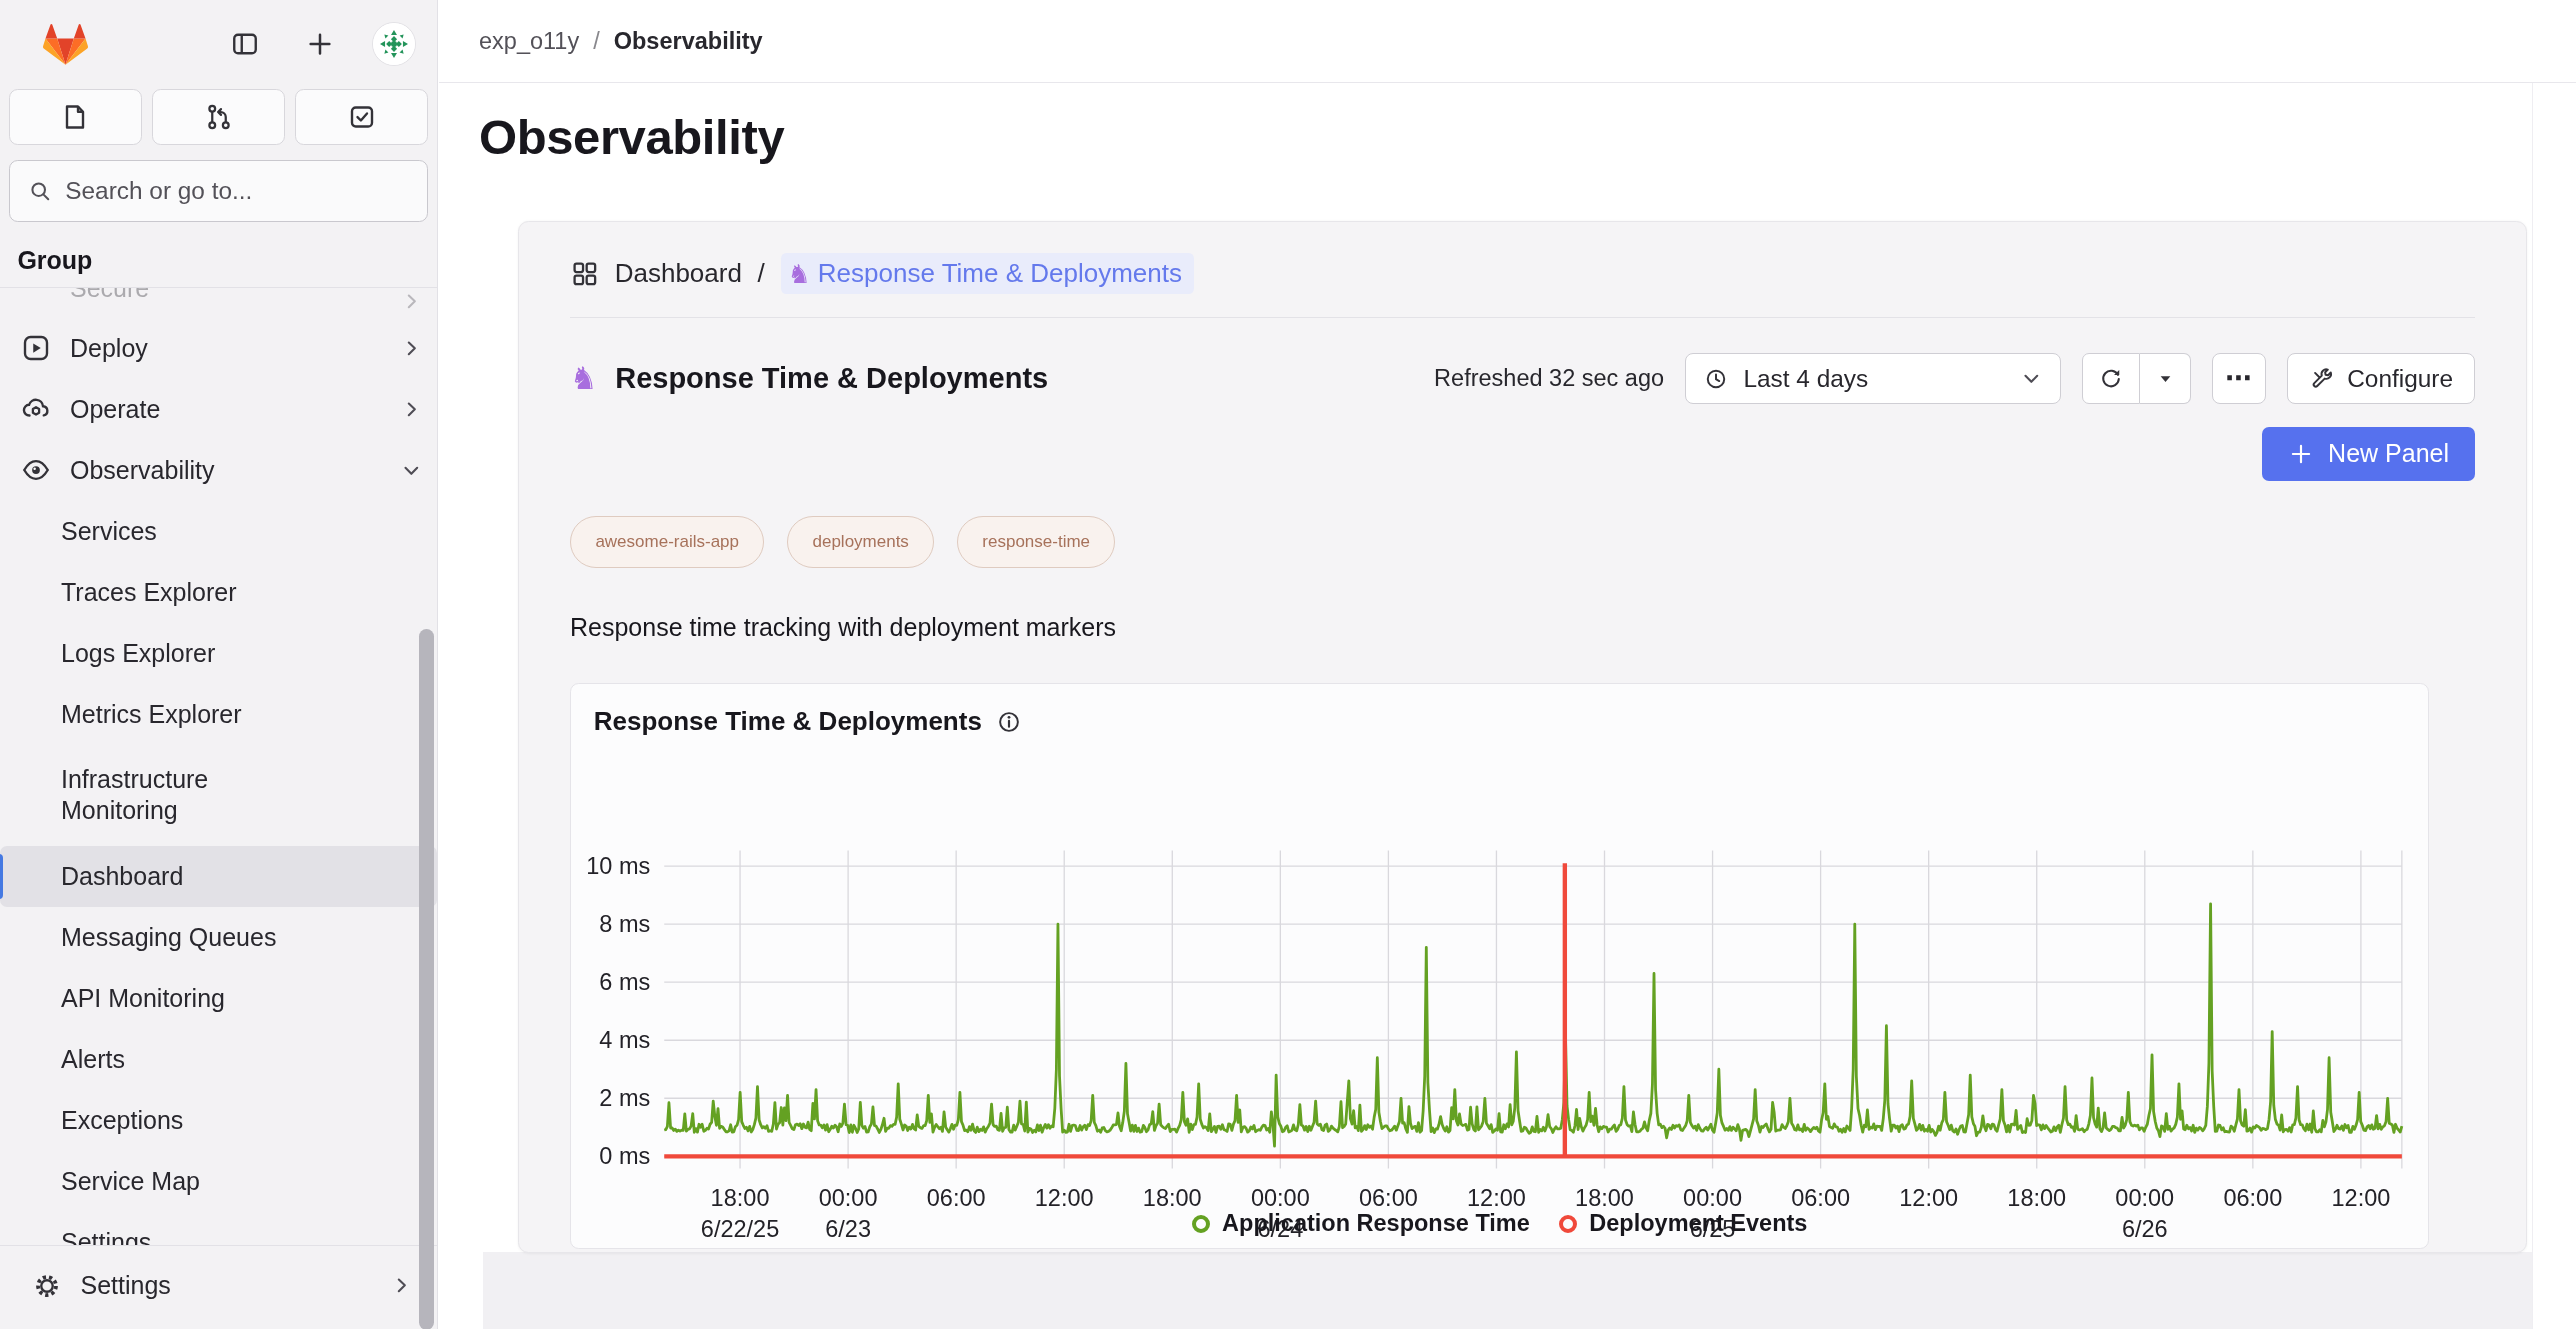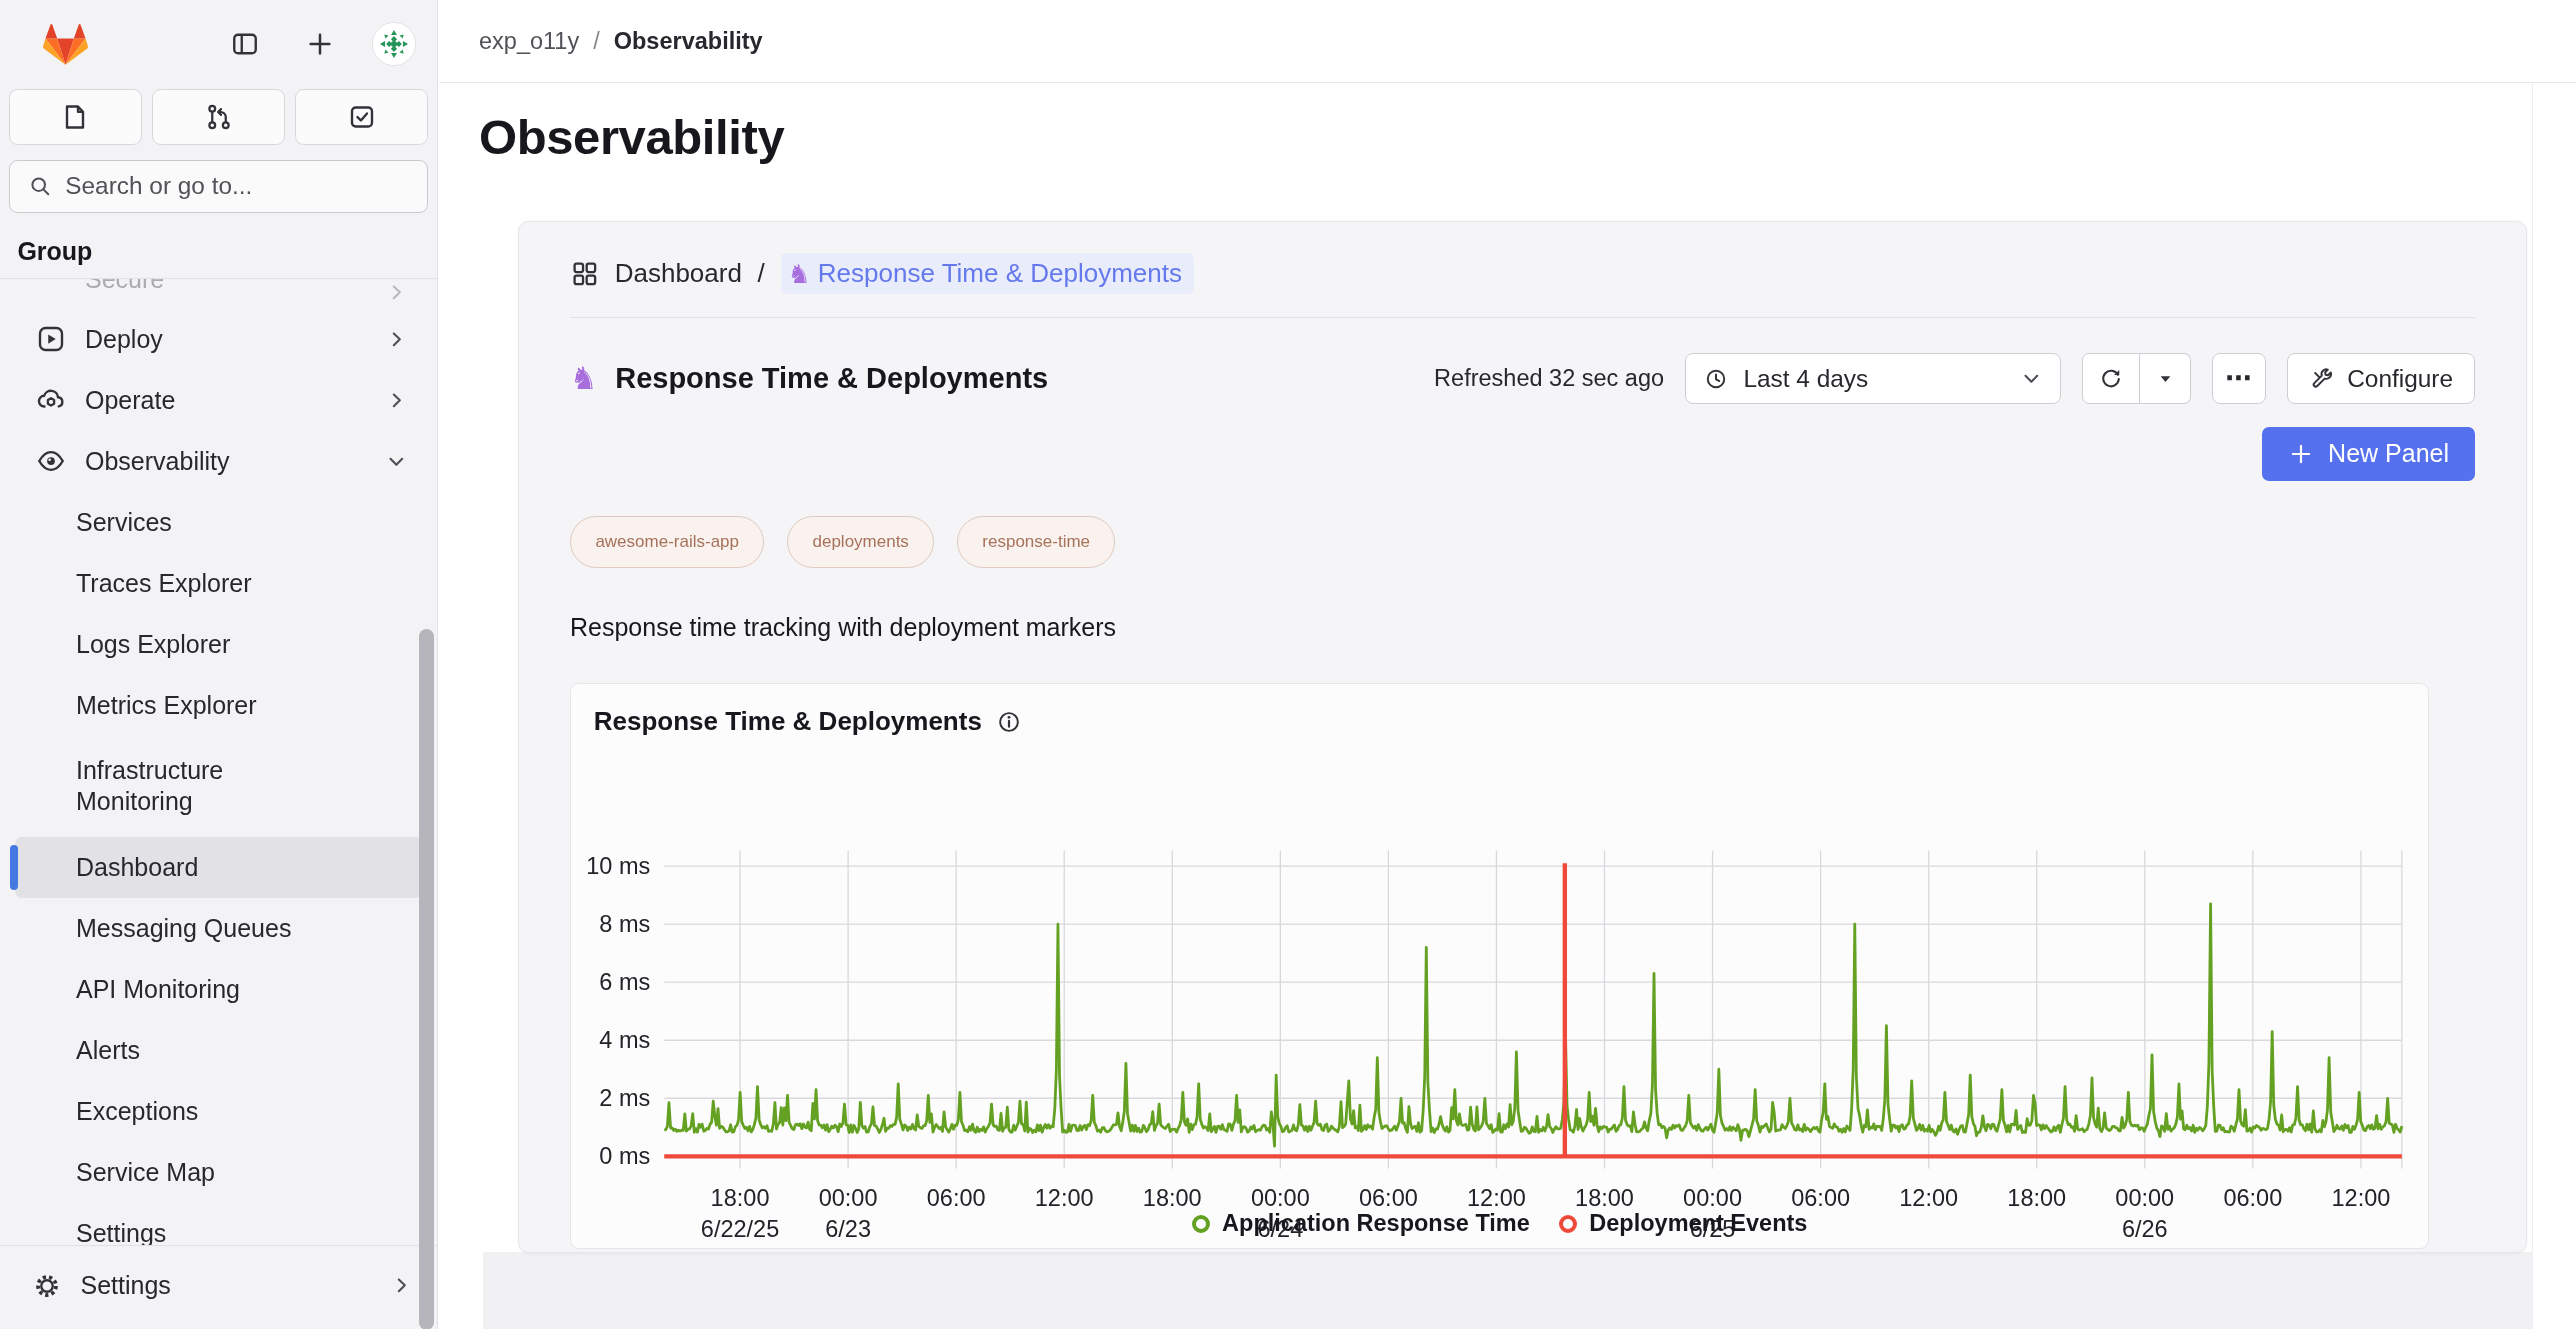--- a/index.html
+++ b/index.html
@@ -12,26 +12,26 @@
              border-right:0.9px solid #e2e1e6; display:flex; flex-direction:column; }
   .sb-header { height:87px; display:flex; align-items:center; padding:0 15.7px; position:relative; }
   .logo { width:51px; height:49px; margin-left:24.4px; }
   .sb-header-right { position:absolute; right:21px; top:21px; display:flex; align-items:center; gap:30px; }
   .icon-btn { width:45px; height:45px; display:flex; align-items:center; justify-content:center;
               border-radius:8.7px; cursor:pointer; }
   .avatar { width:44px; height:44px; border-radius:50%; overflow:hidden; background:#fff; border:0.9px solid #e3e2e6; }
   .shortcut-row { display:flex; gap:9.6px; padding:0 8.7px; margin-top:1.7px; }
   .shortcut { flex:1; height:56px; background:#fbfbfc; border:0.9px solid #d8d7dc; border-radius:8.7px;
               display:flex; align-items:center; justify-content:center; cursor:pointer; }
-  .searchbox { margin:15px 8.7px 0 8.7px; height:53px; background:#fafafb; border:0.9px solid #c9c8ce; border-radius:8.7px;
+  .searchbox { margin:15px 8.7px 0 8.7px; height:62px; background:#fafafb; border:0.9px solid #c9c8ce; border-radius:8.7px;
                display:flex; align-items:center; gap:12.2px; padding:0 17.4px; cursor:text; }
   .searchbox span { font-size:24.4px; color:#535158; }
   .sb-section { padding:24.4px 17.4px 12.2px 17.4px; font-size:25px; font-weight:700; color:#18171d; }
   .sb-divider { border-top:0.9px solid #e2e1e6; margin:0; }
-  .nav-scroll { flex:1; overflow:hidden; padding:0 15px; position:relative; }
+  .nav-scroll { flex:1; overflow:hidden; padding:0 0; position:relative; }
   .nav-item { display:flex; align-items:center; height:61px; padding:0 14px 0 21px; border-radius:7px;
               position:relative; cursor:pointer; color:#28272d; }
   .nav-item .nv-icon { width:30px; height:30px; margin-right:19px; flex:0 0 30px; }
   .nav-item .nv-label { font-size:25px; line-height:1.25; }
   .nav-item.sub { padding-left:61px; }
   .nav-item.sub .nv-label { width:270px; }
   .nav-item.tall { height:101px; }
   .nav-item .nv-chev { margin-left:auto; width:22.7px; height:22.7px; }
   .nav-item.active { background:#e2e1e6; }
   .nav-item.active::before { content:""; position:absolute; left:-5.2px; top:7.8px; bottom:7.8px; width:7.8px;

